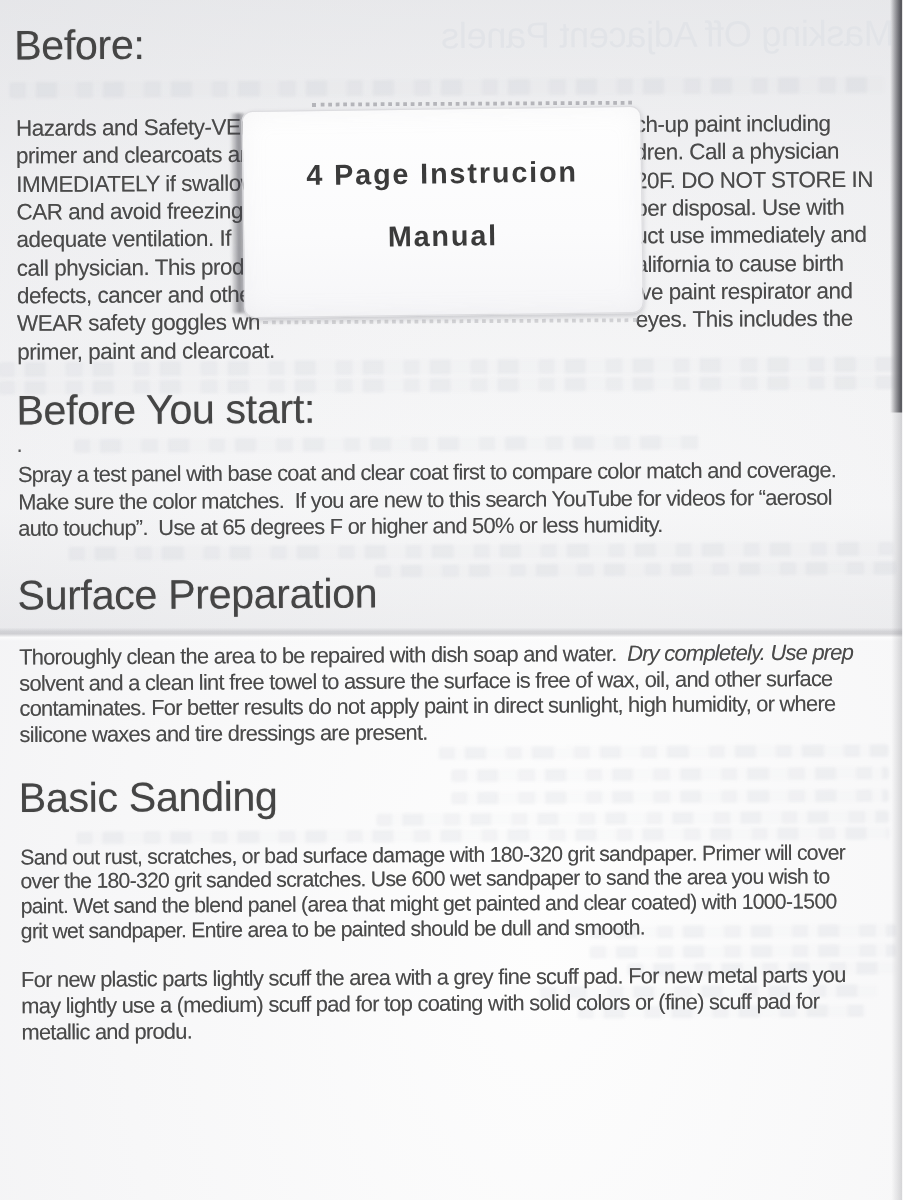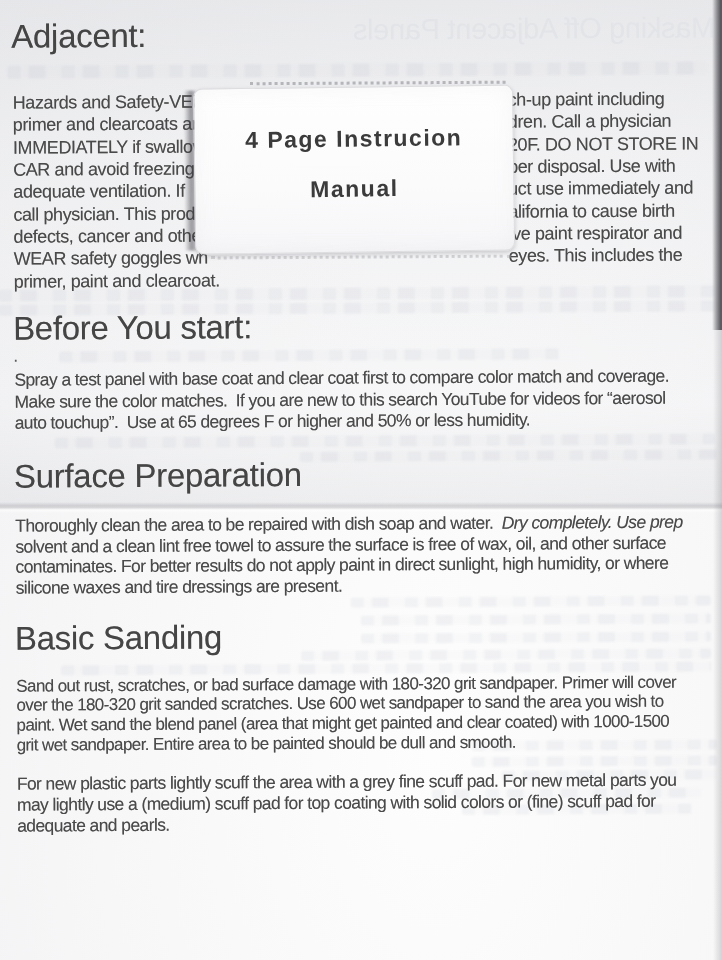--- a/index.html
+++ b/index.html
@@ -68,21 +68,21 @@
     <div class="bleed" style="top:616px; left:360px; width:350px; height:10px;"></div>
     <div class="bleed" style="top:634px; left:360px; width:350px; height:10px;"></div>
     <div class="bleed" style="top:651px; left:300px; width:410px; height:10px;"></div>
     <div class="bleed" style="top:664px; left:60px; width:650px; height:10px;"></div>
     <div class="bleed" style="top:742px; left:470px; width:245px; height:10px;"></div>
     <div class="bleed" style="top:758px; left:470px; width:245px; height:10px;"></div>
     <div class="bleed" style="top:772px; left:500px; width:215px; height:10px;"></div>
     <div class="bleed" style="top:790px; left:430px; width:270px; height:10px;"></div>
     <div class="bleed" style="top:806px; left:460px; width:230px; height:10px;"></div>
 
-    <div class="heading" style="top:16px;">Adjacent:</div>
+    <div class="heading" style="top:16px;">Before:</div>
 
     <div class="wrow" style="top:91px">
       <span class="wl">Hazards and Safety-VERY</span>
       <span class="wr">ch-up paint including</span>
     </div>
     <div class="wrow" style="top:113px">
       <span class="wl">primer and clearcoats ar</span>
       <span class="wr">dren. Call a physician</span>
     </div>
     <div class="wrow" style="top:136px">
@@ -135,20 +135,20 @@
     <div class="line" style="top:576px;">silicone waxes and tire dressings are present.</div>
 
     <div class="heading" style="top:618px;">Basic Sanding</div>
     <div class="line" style="top:675px; font-size:17px;">Sand out rust, scratches, or bad surface damage with 180-320 grit sandpaper. Primer will cover</div>
     <div class="line" style="top:694px; font-size:17px;">over the 180-320 grit sanded scratches. Use 600 wet sandpaper to sand the area you wish to</div>
     <div class="line" style="top:714px; font-size:17px;">paint. Wet sand the blend panel (area that might get painted and clear coated) with 1000-1500</div>
     <div class="line" style="top:734px; font-size:17px;">grit wet sandpaper. Entire area to be painted should be dull and smooth.</div>
 
     <div class="line" style="top:772px;">For new plastic parts lightly scuff the area with a grey fine scuff pad. For new metal parts you</div>
     <div class="line" style="top:793px;">may lightly use a (medium) scuff pad for top coating with solid colors or (fine) scuff pad for</div>
-    <div class="line" style="top:814px;">adequate and pearls.</div>
+    <div class="line" style="top:814px;">metallic and produ.</div>
 
   </div>
 
   <div class="fold"></div>
   <div class="edge-right"></div>
   <div class="edge-right-top"></div>
 </div>
 
 </body></html>

